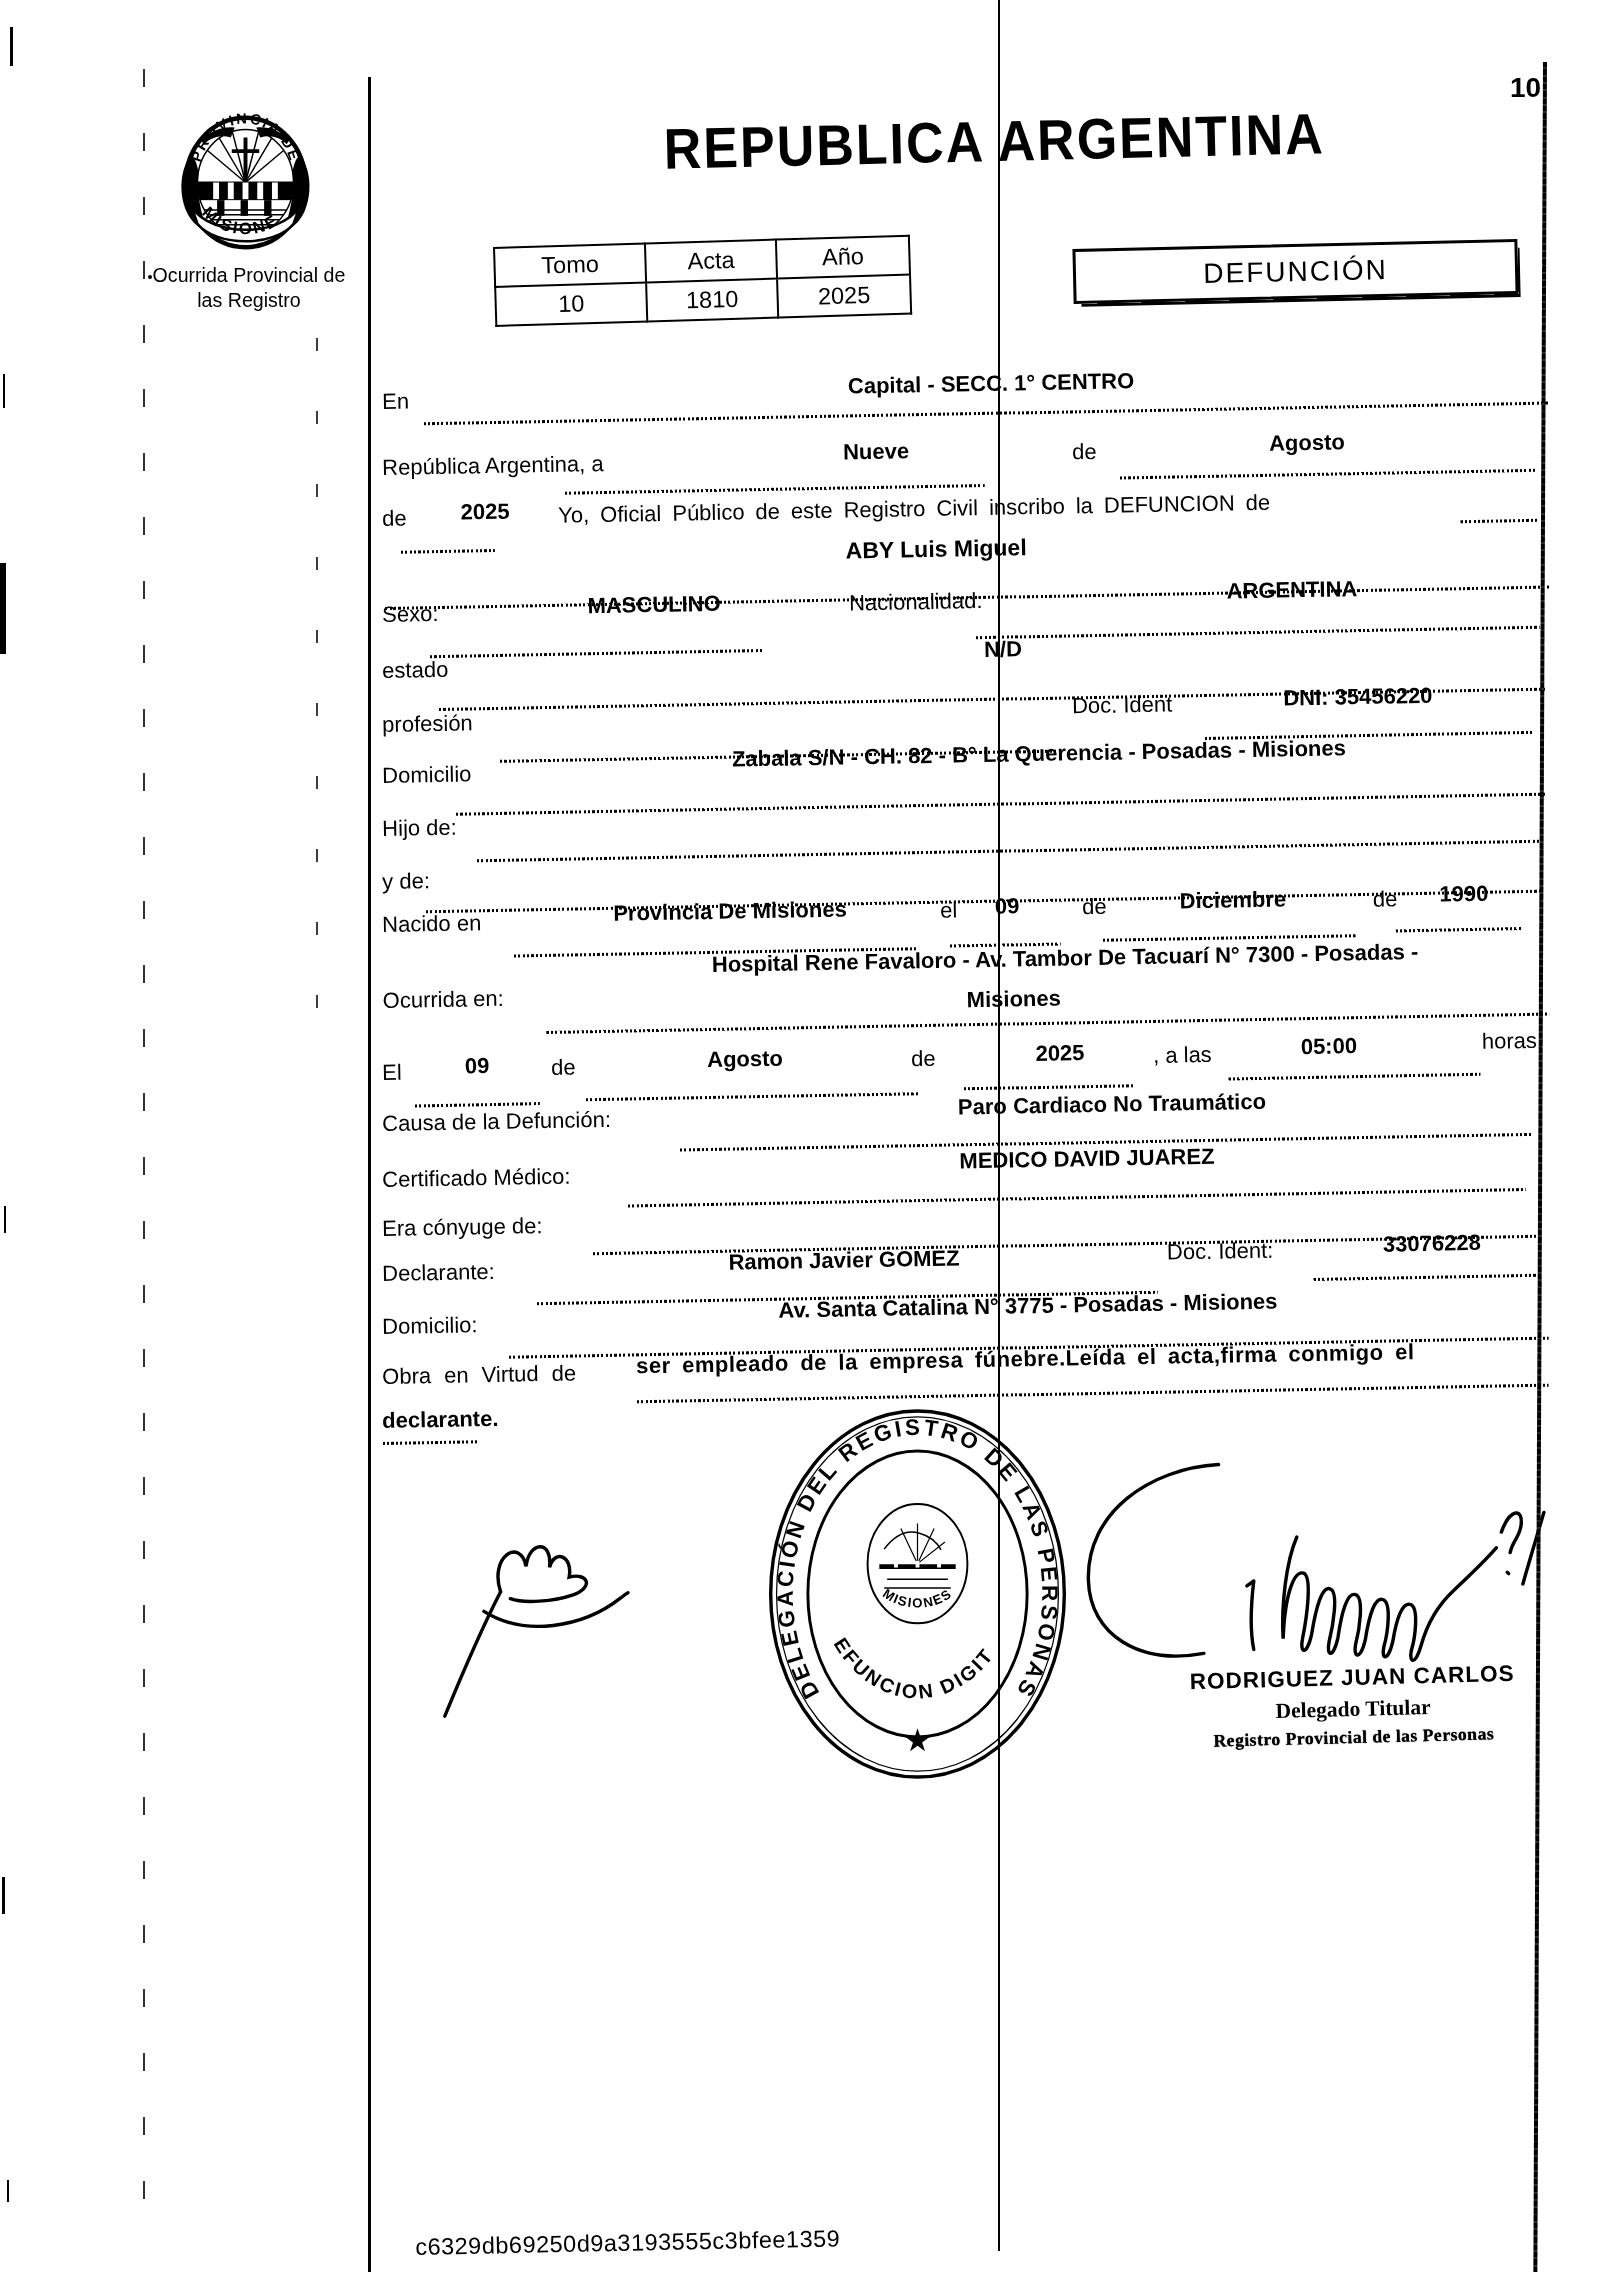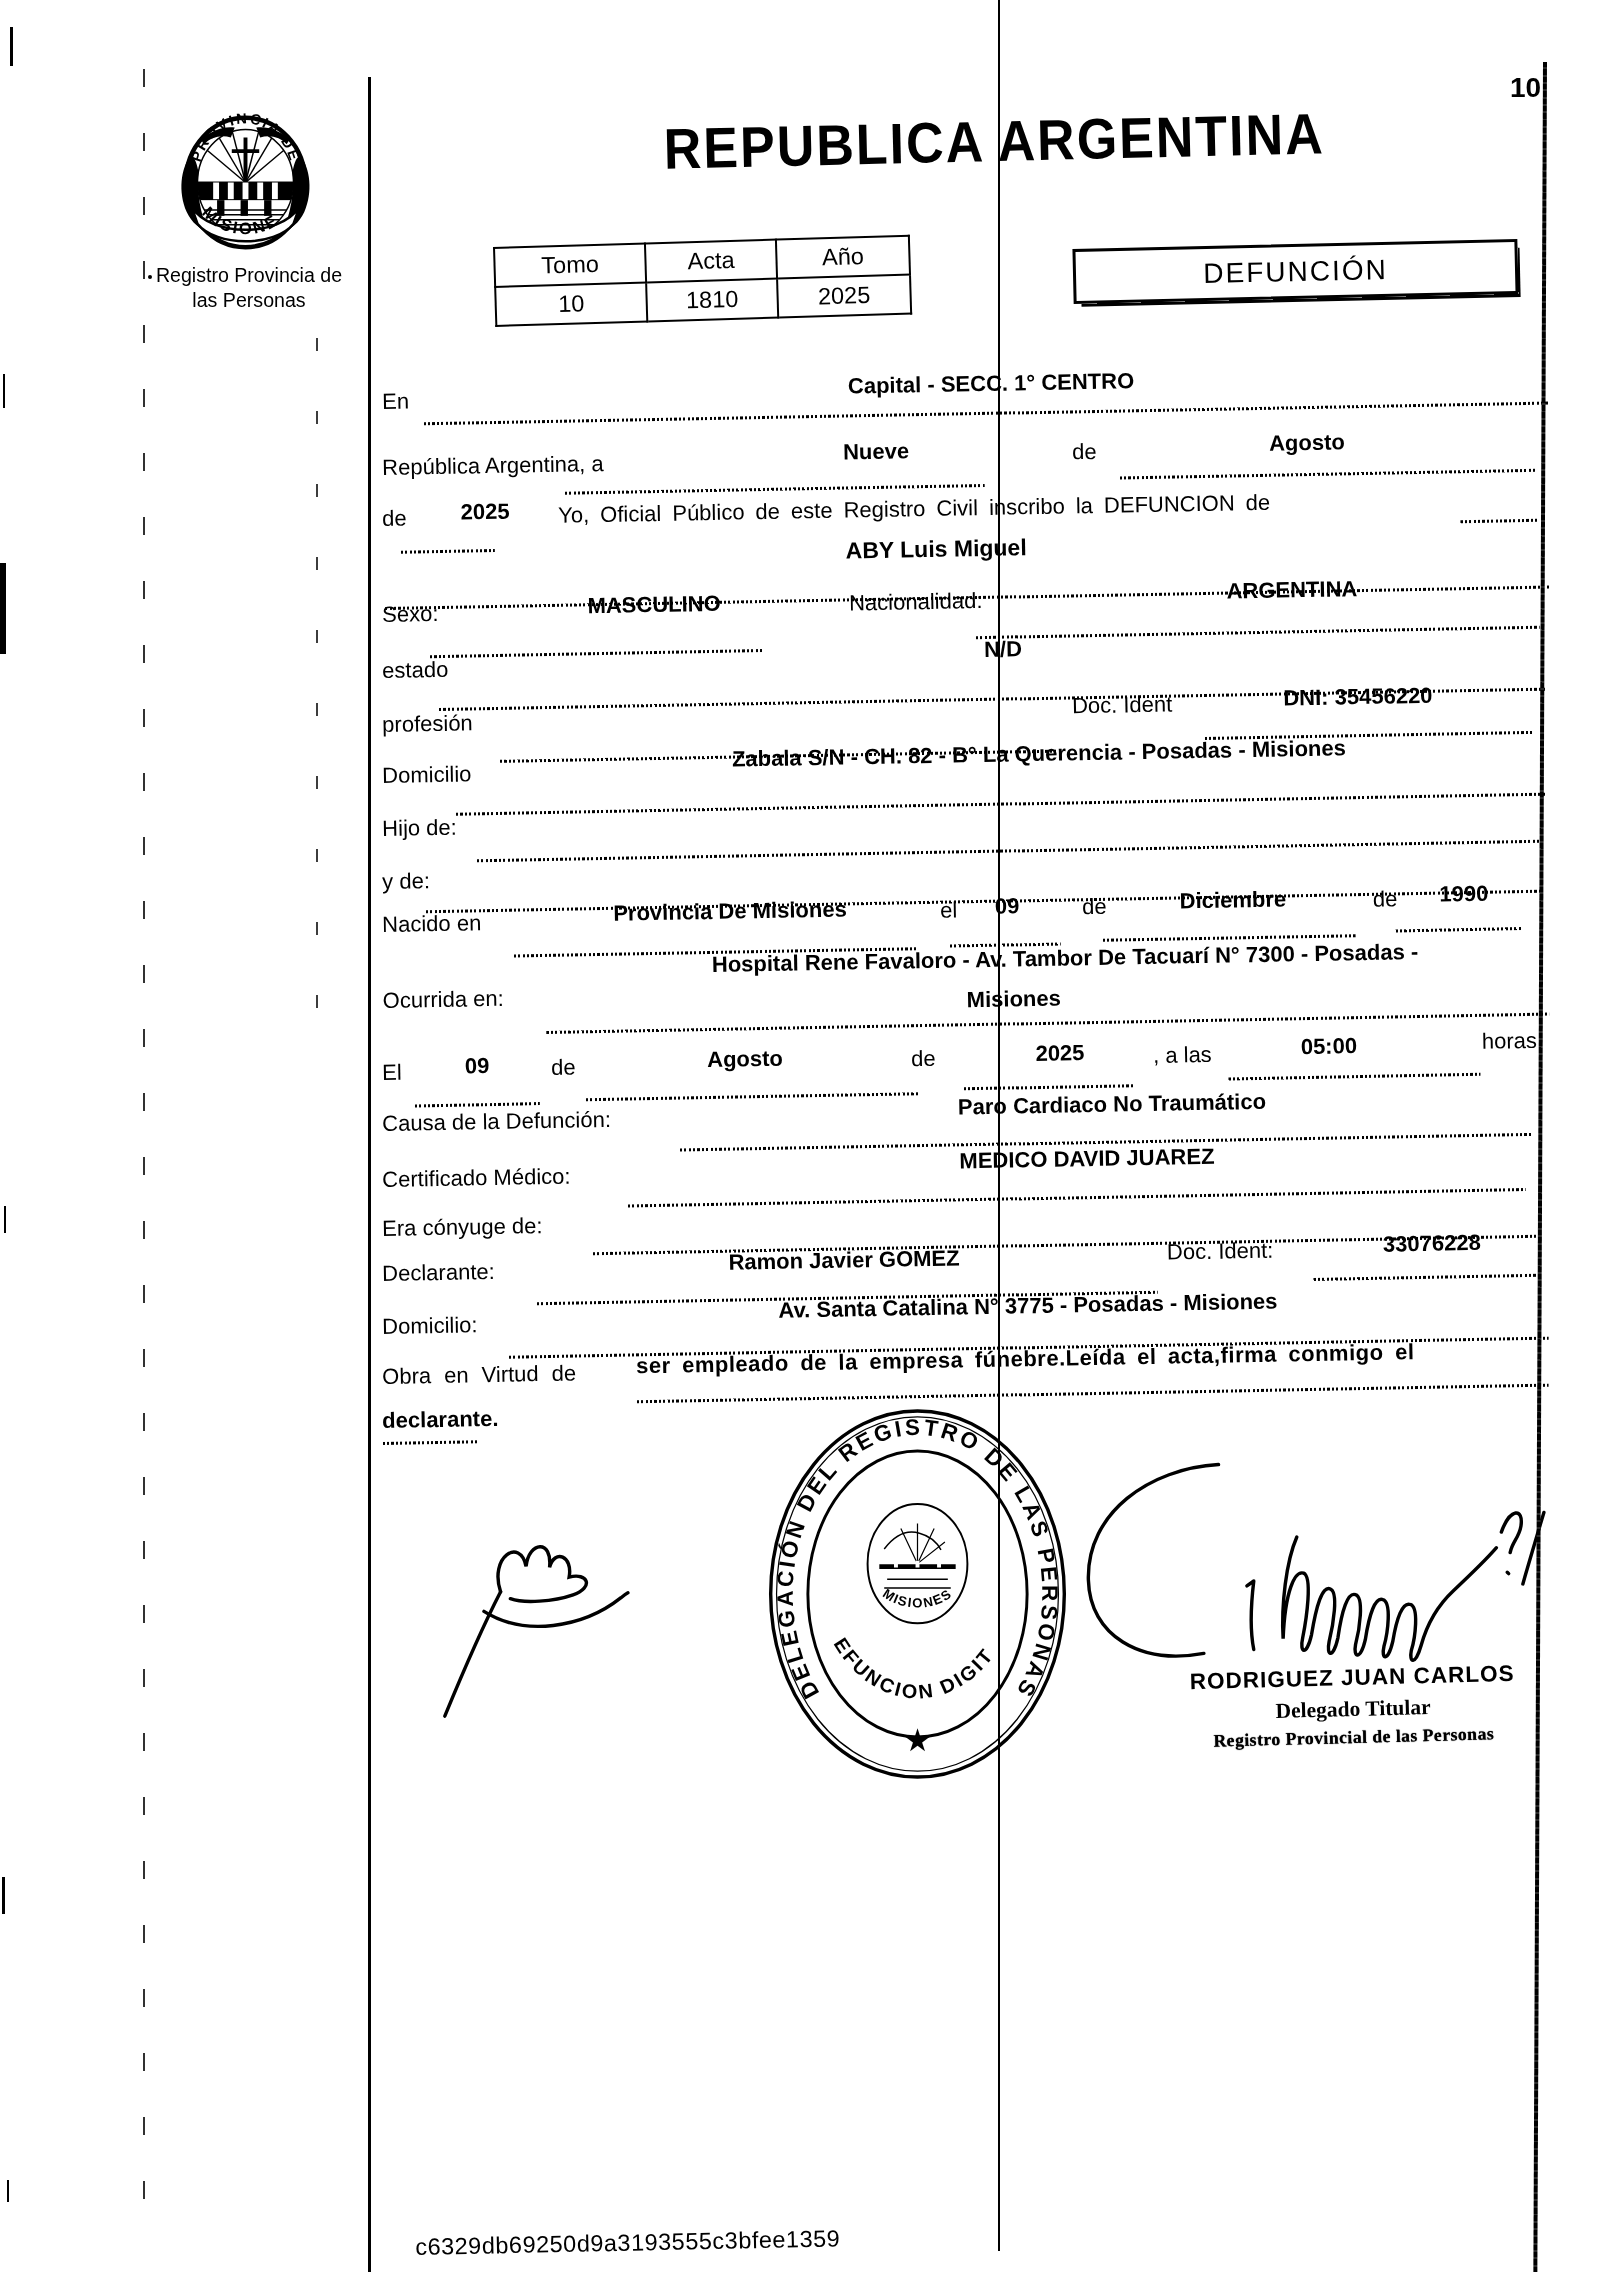--- a/index.html
+++ b/index.html
@@ -84,22 +84,22 @@
       <textPath href="#sealTopArc" startOffset="50%" text-anchor="middle">PROVINCIA DE</textPath>
     </text>
     <path d="M40,200 C80,262 220,262 260,200 L248,234 C210,282 90,282 52,234 Z" fill="#fff" stroke="#000" stroke-width="5"></path>
     <path id="sealBotArc" d="M 70 224 A 98 74 0 0 0 230 224" fill="none"></path>
     <text font-size="34" font-weight="bold" letter-spacing="5">
       <textPath href="#sealBotArc" startOffset="50%" text-anchor="middle">MISIONES</textPath>
     </text>
   </svg>
 
   <div id="org-text">
-    <div>Registro Provincia de</div>
-    <div>las Personas</div>
+    <div>Ocurrida Provincial de</div>
+    <div>las Registro</div>
   </div>
   <div class="abs" style="left:148px;top:275px;width:4.4px;height:4.4px;background:#000;border-radius:50%;"></div>
 
   <div id="title">REPUBLICA ARGENTINA</div>
 
   <table id="acta-table">
     <tbody>
         <tr>
       <td>Tomo</td>
       <td>Acta</td>

